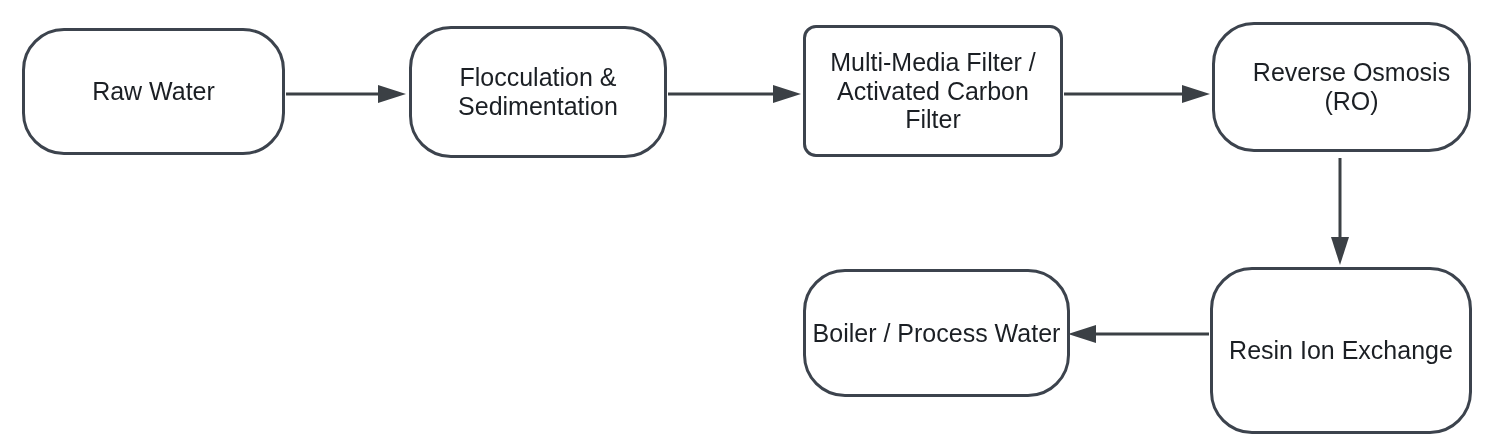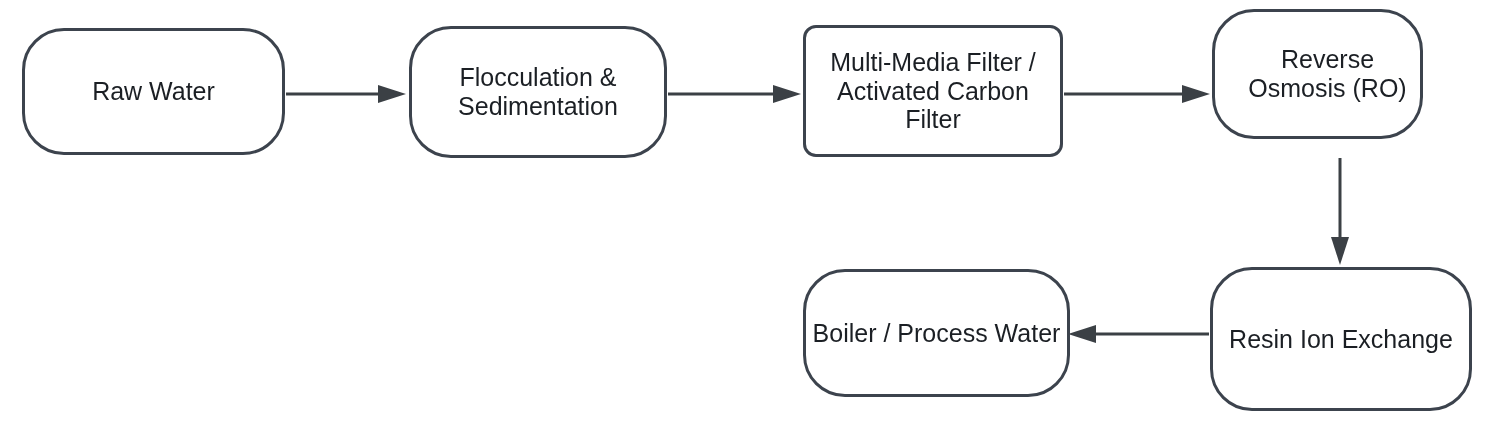--- a/index.html
+++ b/index.html
@@ -65,25 +65,25 @@
   </div>
 
   <div class="node" style="left:409px; top:26px;  width:258px; height:132px;">
     <span>Flocculation &amp; Sedimentation</span>
   </div>
 
   <div class="node" style="left:803px; top:25px;  width:260px; height:132px;border-radius:13px;">
     <span>Multi-Media Filter / Activated Carbon Filter</span>
   </div>
 
-  <div class="node" style="left:1212px; top:9px; width:211px; height:130px;padding-left:24px;">
+  <div class="node" style="left:1212px; top:22px; width:259px; height:130px;padding-left:24px;">
     <span>Reverse Osmosis (RO)</span>
   </div>
 
-  <div class="node" style="left:1210px; top:267px; width:262px; height:144px;">
+  <div class="node" style="left:1210px; top:267px; width:262px; height:167px;">
     <span>Resin Ion Exchange</span>
   </div>
 
   <div class="node" style="left:803px; top:269px; width:267px; height:128px;">
     <span>Boiler / Process Water</span>
   </div>
 
 </div>
 
 </body></html>

